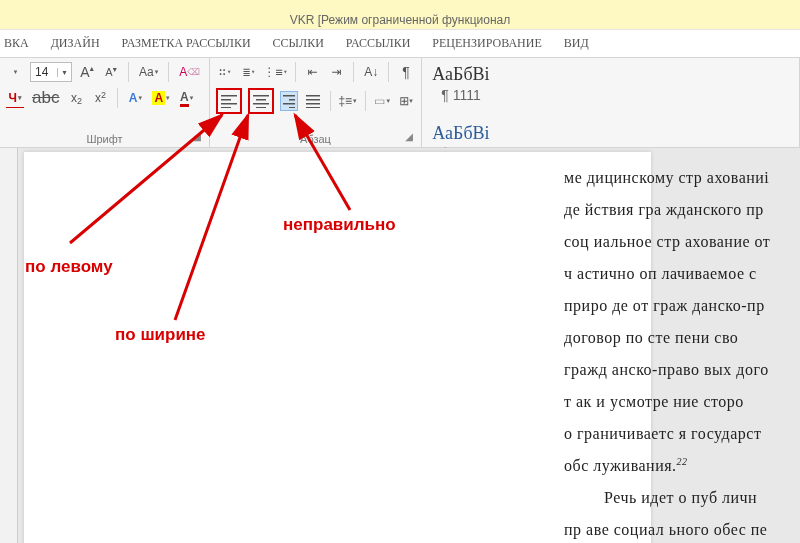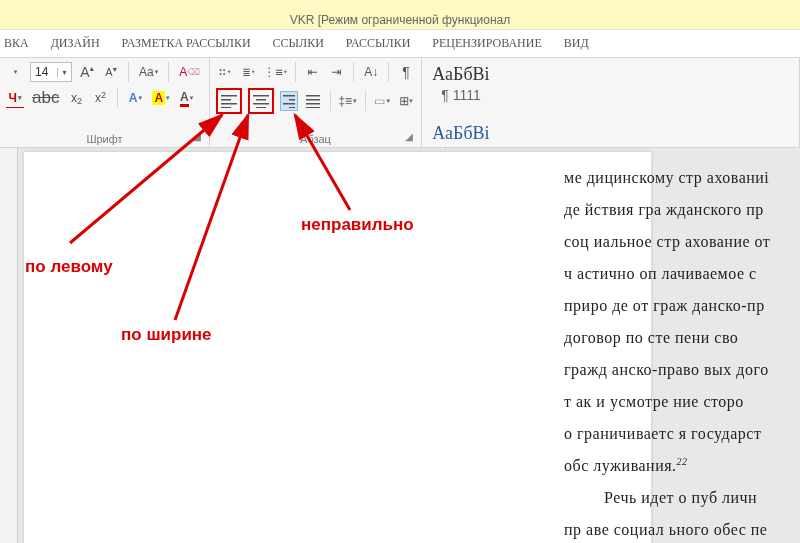--- a/index.html
+++ b/index.html
@@ -395,14 +395,14 @@
     <marker id="ah" markerWidth="10" markerHeight="10" refX="8" refY="3" orient="auto">
       <path d="M0,0 L9,3 L0,6 Z" fill="#d80000"></path>
     </marker>
   </defs>
   <line x1="70" y1="243" x2="222" y2="115" stroke="#d80000" stroke-width="3" marker-end="url(#ah)"></line>
   <line x1="175" y1="320" x2="248" y2="115" stroke="#d80000" stroke-width="3" marker-end="url(#ah)"></line>
   <line x1="350" y1="210" x2="295" y2="115" stroke="#d80000" stroke-width="3" marker-end="url(#ah)"></line>
 </svg>
 
 <div class="anno" style="left:25px; top:257px">по левому</div>
-<div class="anno" style="left:121px; top:325px">по ширине</div>
-<div class="anno" style="left:301px; top:215px">неправильно</div>
+<div class="anno" style="left:115px; top:325px">по ширине</div>
+<div class="anno" style="left:283px; top:215px">неправильно</div>
 
 </body></html>

